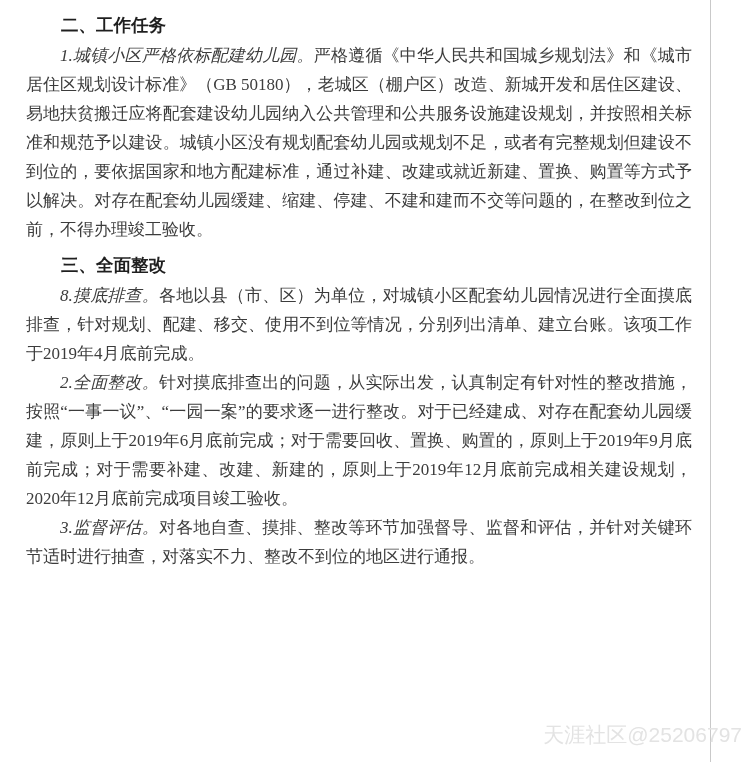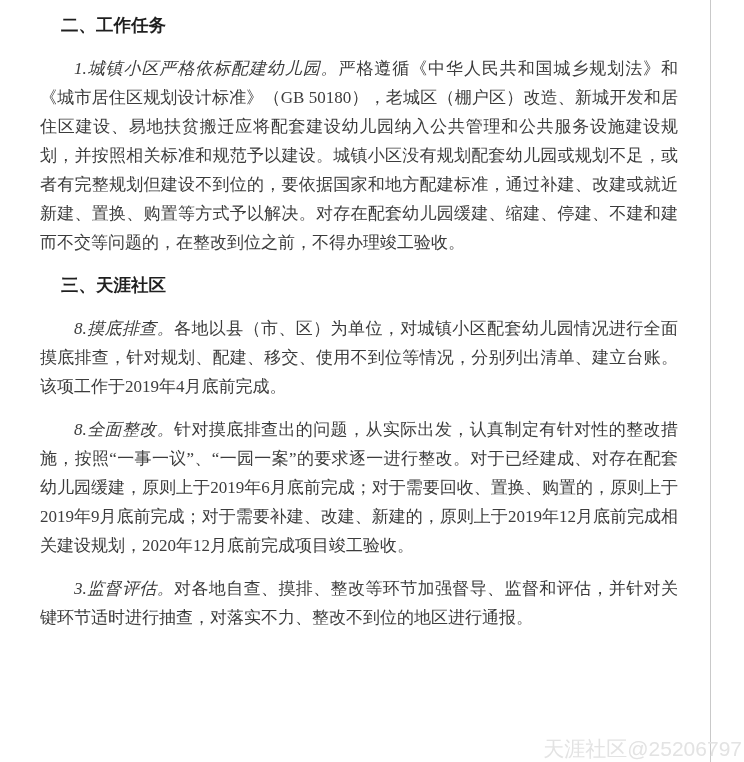--- a/index.html
+++ b/index.html
@@ -25,64 +25,64 @@
   h2.section-heading {
     margin: 7px 0 1px 0;
     font-size: 17.5px;
     line-height: 29px;
     font-weight: bold;
     color: #1f1f1f;
     text-indent: 2em;
     text-align: left;
   }
   p.para {
-    margin: 14px;
+    margin: 0;
     text-indent: 2em;
   }
   .lead {
     font-style: italic;
     color: #3c3c3c;
   }
   .v-rule {
     position: absolute;
     left: 710px;
     top: 0;
     width: 1px;
     height: 762px;
     background: #c9c9c9;
   }
   .watermark {
     position: absolute;
     right: 2px;
-    bottom: 1px;
+    bottom: 15px;
     font-size: 21px;
     line-height: 24px;
     color: #e3e3e3;
     font-family: "Liberation Sans", "DejaVu Sans", sans-serif;
     white-space: nowrap;
     pointer-events: none;
   }
 </style>
 </head>
 <body>
 
 <div class="page">
   <div class="content">
 
     <h2 class="section-heading">二、工作任务</h2>
 
     <p class="para"><em class="lead">1.城镇小区严格依标配建幼儿园。</em><span>严格遵循《中华人民共和国城乡规划法》和《城市居住区规划设计标准》（GB 50180），老城区（棚户区）改造、新城开发和居住区建设、易地扶贫搬迁应将配套建设幼儿园纳入公共管理和公共服务设施建设规划，并按照相关标准和规范予以建设。城镇小区没有规划配套幼儿园或规划不足，或者有完整规划但建设不到位的，要依据国家和地方配建标准，通过补建、改建或就近新建、置换、购置等方式予以解决。对存在配套幼儿园缓建、缩建、停建、不建和建而不交等问题的，在整改到位之前，不得办理竣工验收。</span></p>
 
 
 
-    <h2 class="section-heading">三、天涯社区</h2>
+    <h2 class="section-heading">三、全面整改</h2>
 
     <p class="para"><em class="lead">8.摸底排查。</em><span>各地以县（市、区）为单位，对城镇小区配套幼儿园情况进行全面摸底排查，针对规划、配建、移交、使用不到位等情况，分别列出清单、建立台账。该项工作于2019年4月底前完成。</span></p>
 
-    <p class="para"><em class="lead">8.全面整改。</em><span>针对摸底排查出的问题，从实际出发，认真制定有针对性的整改措施，按照“一事一议”、“一园一案”的要求逐一进行整改。对于已经建成、对存在配套幼儿园缓建，原则上于2019年6月底前完成；对于需要回收、置换、购置的，原则上于2019年9月底前完成；对于需要补建、改建、新建的，原则上于2019年12月底前完成相关建设规划，2020年12月底前完成项目竣工验收。</span></p>
+    <p class="para"><em class="lead">2.全面整改。</em><span>针对摸底排查出的问题，从实际出发，认真制定有针对性的整改措施，按照“一事一议”、“一园一案”的要求逐一进行整改。对于已经建成、对存在配套幼儿园缓建，原则上于2019年6月底前完成；对于需要回收、置换、购置的，原则上于2019年9月底前完成；对于需要补建、改建、新建的，原则上于2019年12月底前完成相关建设规划，2020年12月底前完成项目竣工验收。</span></p>
 
     <p class="para"><em class="lead">3.监督评估。</em><span>对各地自查、摸排、整改等环节加强督导、监督和评估，并针对关键环节适时进行抽查，对落实不力、整改不到位的地区进行通报。</span></p>
 
   </div>
 
   <div class="v-rule"></div>
 
   <div class="watermark">天涯社区@25206797</div>
 </div>
 

